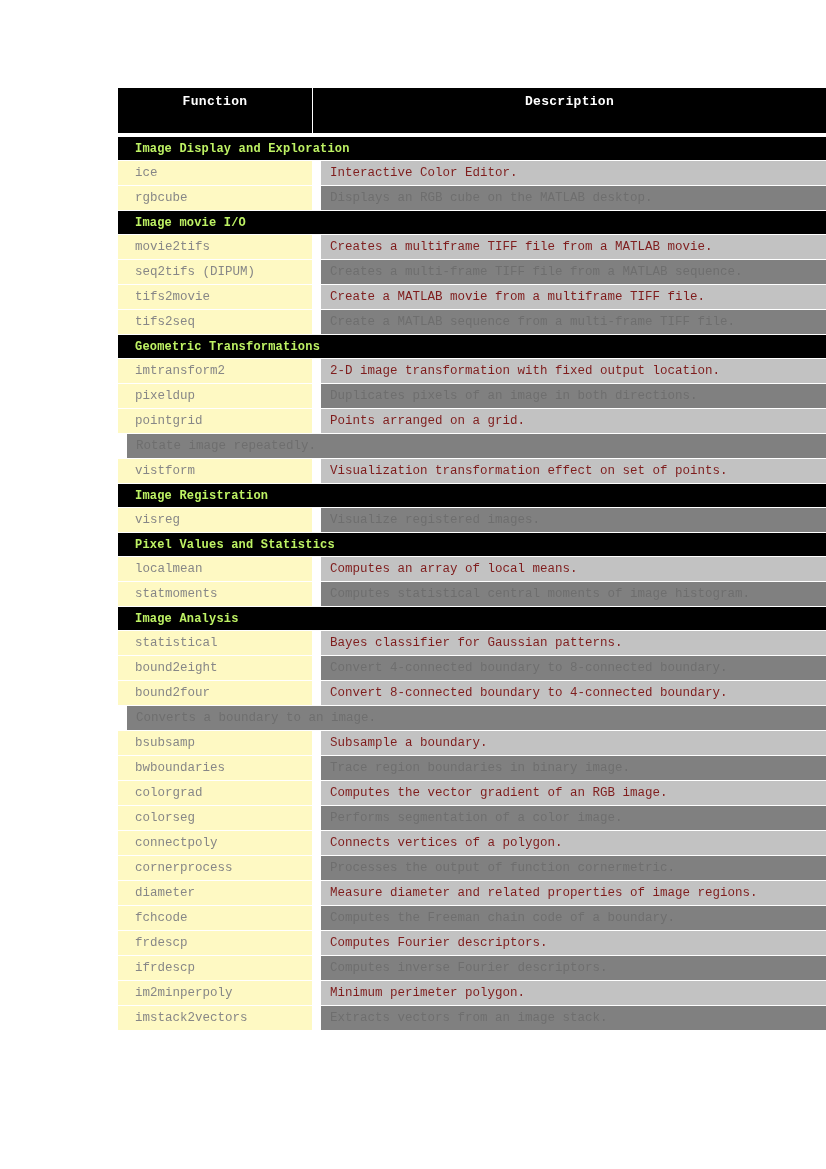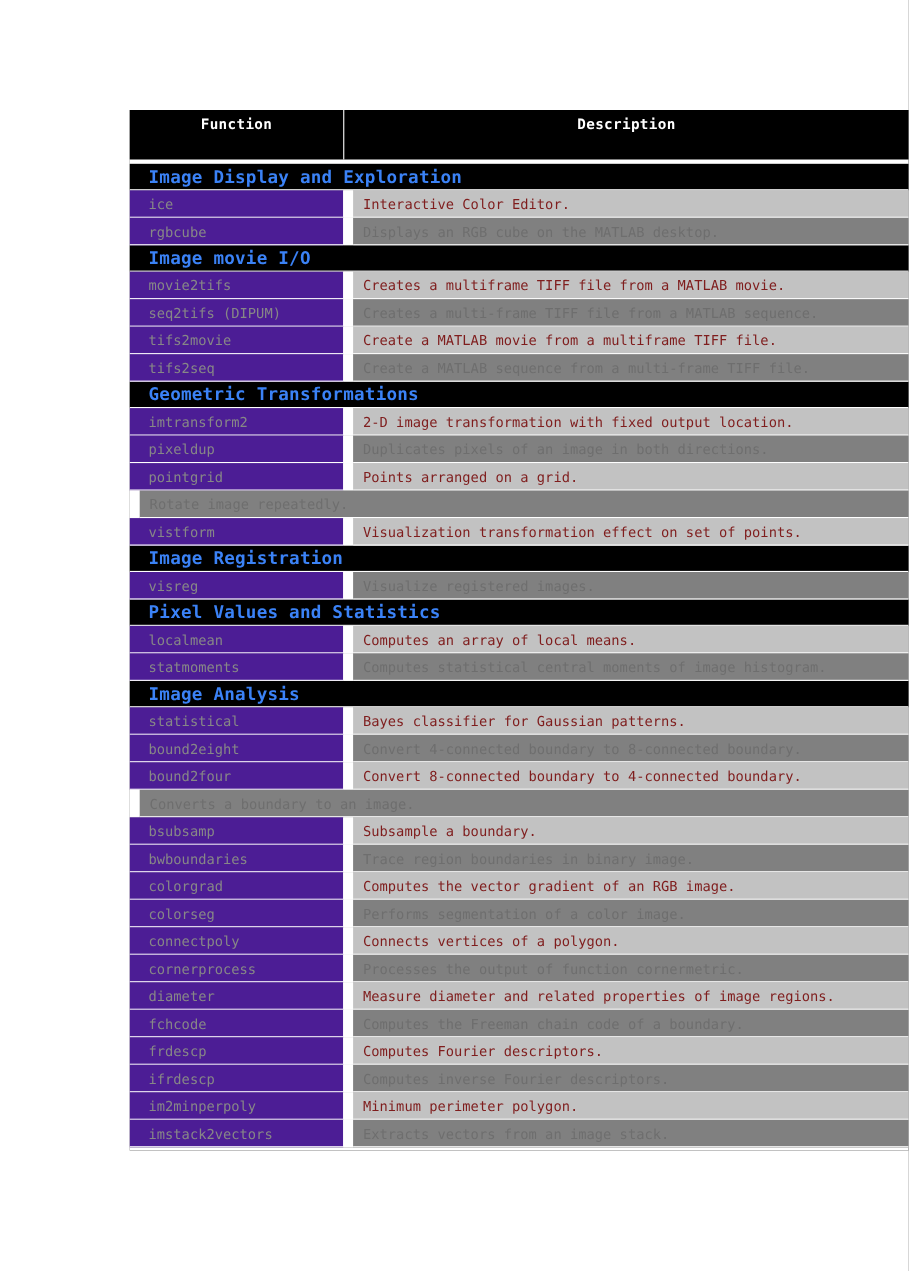--- a/index.html
+++ b/index.html
@@ -11,23 +11,24 @@
     width: 826px;
     height: 1169px;
     position: relative;
     font-family: "DejaVu Sans Mono", "Liberation Mono", monospace;
     overflow: hidden;
   }
 
   #function-table {
     position: absolute;
     left: 118px;
-    top: 100px;
+    top: 88px;
     width: 708px;
     background: #000000;
+    font-family: Liberation Mono, monospace;
   }
 
   
   .table-header {
     display: flex;
     height: 45px;
     background: #000000;
   }
   .table-header .th {
     color: #ffffff;
@@ -55,36 +56,36 @@
   .section-row {
     background: #000000;
     height: 24px;
     padding-left: 17px;
     box-sizing: border-box;
     display: flex;
     align-items: center;
     border-bottom: 1px solid #ffffff;
   }
   .section-row .section-label {
-    color: #3b82f6;
-    font-size: 16px;
+    color: #bef264;
+    font-size: 12px;
     font-weight: bold;
     letter-spacing: 0.2px;
     white-space: nowrap;
   }
 
   
   .data-row {
     display: flex;
     height: 25px;
     background: #ffffff;
   }
   .data-row .fn-cell {
     width: 194px;
-    background: #4c1d95;
+    background: #fef9c3;
     color: #878787;
     font-size: 12.5px;
     display: flex;
     align-items: center;
     padding-left: 17px;
     box-sizing: border-box;
     white-space: nowrap;
     border-bottom: 1px solid #ffffff;
   }
   .data-row .spacer-cell {

